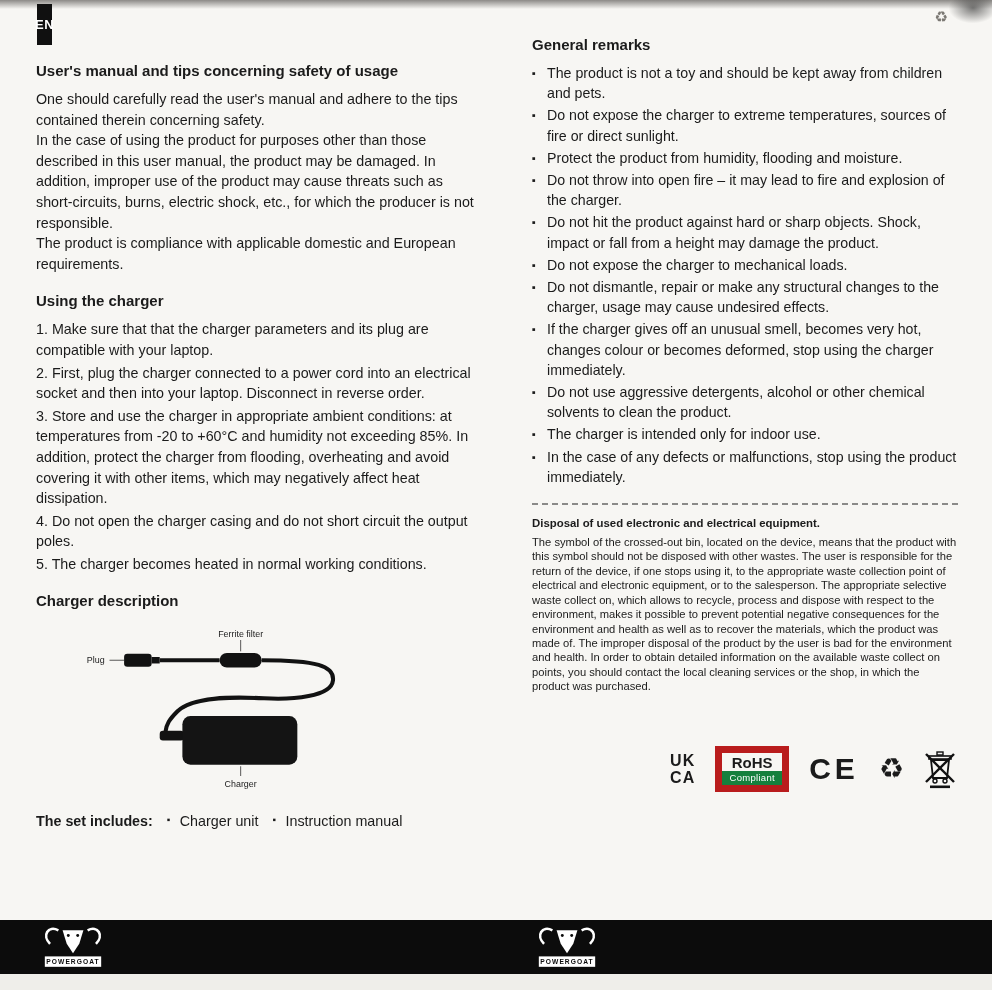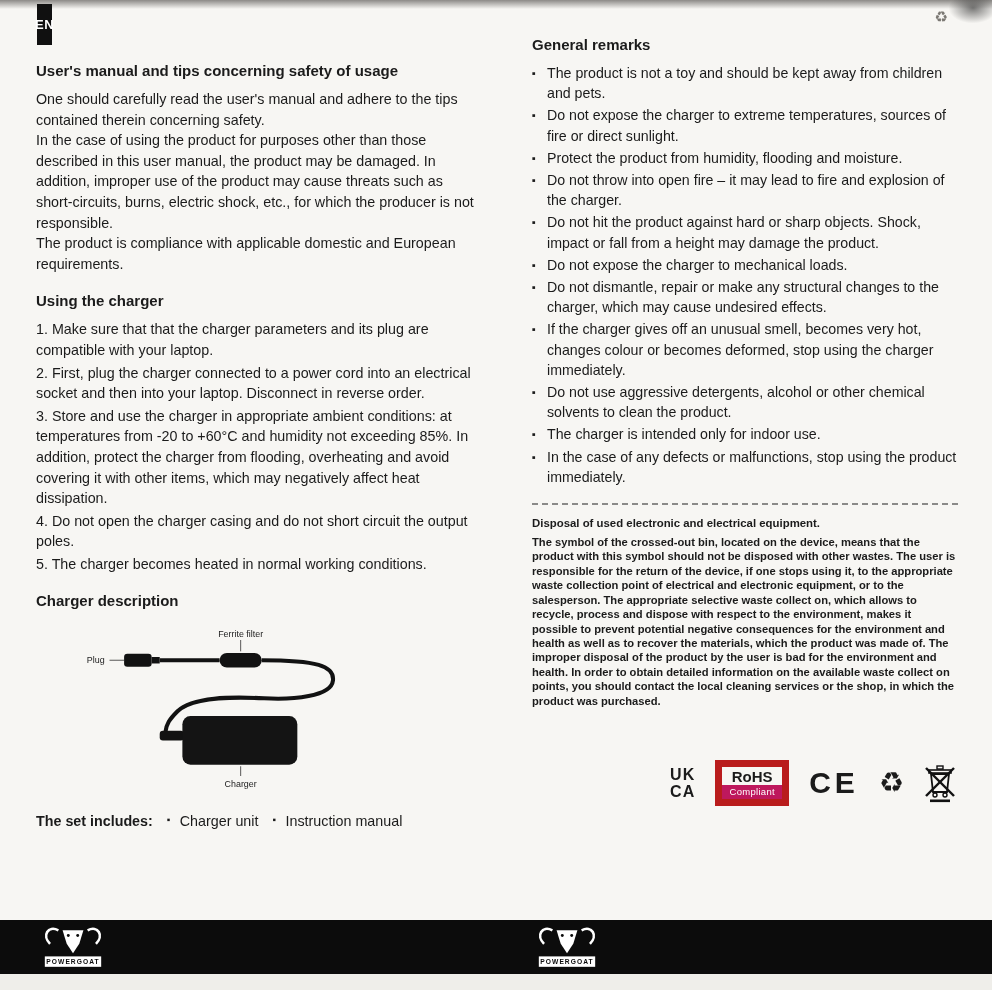--- a/index.html
+++ b/index.html
@@ -27,35 +27,35 @@
   .body{font-size:14.3px;line-height:20.6px;margin:0;}
   .pre{white-space:pre-line;}
   .steps p{font-size:14.3px;line-height:20.6px;margin:0 0 2px;}
 
   ul.bullets{list-style:none;margin:0;padding:0;}
   ul.bullets li{position:relative;padding-left:15px;font-size:14.2px;line-height:20.2px;margin:0 0 2px;}
   ul.bullets li::before{content:"▪";position:absolute;left:0;top:0;font-size:11px;line-height:20.2px;}
 
   .divider{border-top:2px dashed #8a8a88;margin:16px 0 12px;}
   h3.small-head{font-size:11.4px;margin:0 0 6px;font-weight:bold;}
-  p.small{font-size:11.2px;line-height:14.4px;margin:0;font-weight:bold;}
+  p.small{font-size:11.2px;line-height:14.4px;margin:0;}
 
   .diagram{margin:4px 0 8px 46px;}
   .diagram text{font-family:"Liberation Sans",sans-serif;font-size:11px;fill:#222;}
 
   .set-includes{display:flex;align-items:flex-end;gap:14px;font-size:14.3px;margin-top:12px;}
   .set-includes .lbl{font-weight:bold;}
   .set-includes .inc{position:relative;padding-left:13px;}
   .set-includes .inc::before{content:"▪";position:absolute;left:0;top:1px;font-size:10px;}
 
   .logos{display:flex;align-items:center;justify-content:flex-end;gap:20px;margin-top:52px;padding-right:2px;}
   .ukca{display:flex;flex-direction:column;font-weight:800;font-size:16px;line-height:17px;letter-spacing:1px;}
   .rohs{border:7px solid #b91c1c;text-align:center;min-width:60px;}
   .rohs-top{font-weight:bold;font-size:15px;padding:1px 5px 0;background:#f7f6f3;}
-  .rohs-bottom{background:#be185d;color:#fff;font-size:9.5px;padding:1px 4px 2px;letter-spacing:.3px;}
+  .rohs-bottom{background:#15803d;color:#fff;font-size:9.5px;padding:1px 4px 2px;letter-spacing:.3px;}
   .ce{font-size:30px;font-weight:700;letter-spacing:4px;}
   .recycle{font-size:28px;line-height:28px;}
 
   .footer-bar{position:absolute;left:0;top:920px;width:992px;height:54px;background:#0c0c0c;}
   .footer-bar .emblem{position:absolute;top:3px;}
   .emblem.e1{left:38px;}
   .emblem.e2{left:532px;}
   .emblem text{font-family:"Liberation Sans",sans-serif;font-weight:bold;}
   .bottom-strip{position:absolute;left:0;top:974px;width:992px;height:16px;background:#efeeea;}
 </style>
@@ -121,21 +121,21 @@
 
 <section class="col-right">
   <h2 class="first">General remarks</h2>
   <ul class="bullets">
     <li>The product is not a toy and should be kept away from children and pets.</li>
     <li>Do not expose the charger to extreme temperatures, sources of fire or direct sunlight.</li>
     <li>Protect the product from humidity, flooding and moisture.</li>
     <li>Do not throw into open fire – it may lead to fire and explosion of the charger.</li>
     <li>Do not hit the product against hard or sharp objects. Shock, impact or fall from a height may damage the product.</li>
     <li>Do not expose the charger to mechanical loads.</li>
-    <li>Do not dismantle, repair or make any structural changes to the charger, which may cause undesired effects.</li>
+    <li>Do not dismantle, repair or make any structural changes to the charger, usage may cause undesired effects.</li>
     <li>If the charger gives off an unusual smell, becomes very hot, changes colour or becomes deformed, stop using the charger immediately.</li>
     <li>Do not use aggressive detergents, alcohol or other chemical solvents to clean the product.</li>
     <li>The charger is intended only for indoor use.</li>
     <li>In the case of any defects or malfunctions, stop using the product immediately.</li>
   </ul>
 
   <div class="divider"></div>
 
   <h3 class="small-head">Disposal of used electronic and electrical equipment.</h3>
   <p class="small">The symbol of the crossed-out bin, located on the device, means that the product with this symbol should not be disposed with other wastes. The user is responsible for the return of the device, if one stops using it, to the appropriate waste collection point of electrical and electronic equipment, or to the salesperson. The appropriate selective waste collect on, which allows to recycle, process and dispose with respect to the environment, makes it possible to prevent potential negative consequences for the environment and health as well as to recover the materials, which the product was made of. The improper disposal of the product by the user is bad for the environment and health. In order to obtain detailed information on the available waste collect on points, you should contact the local cleaning services or the shop, in which the product was purchased.</p>

